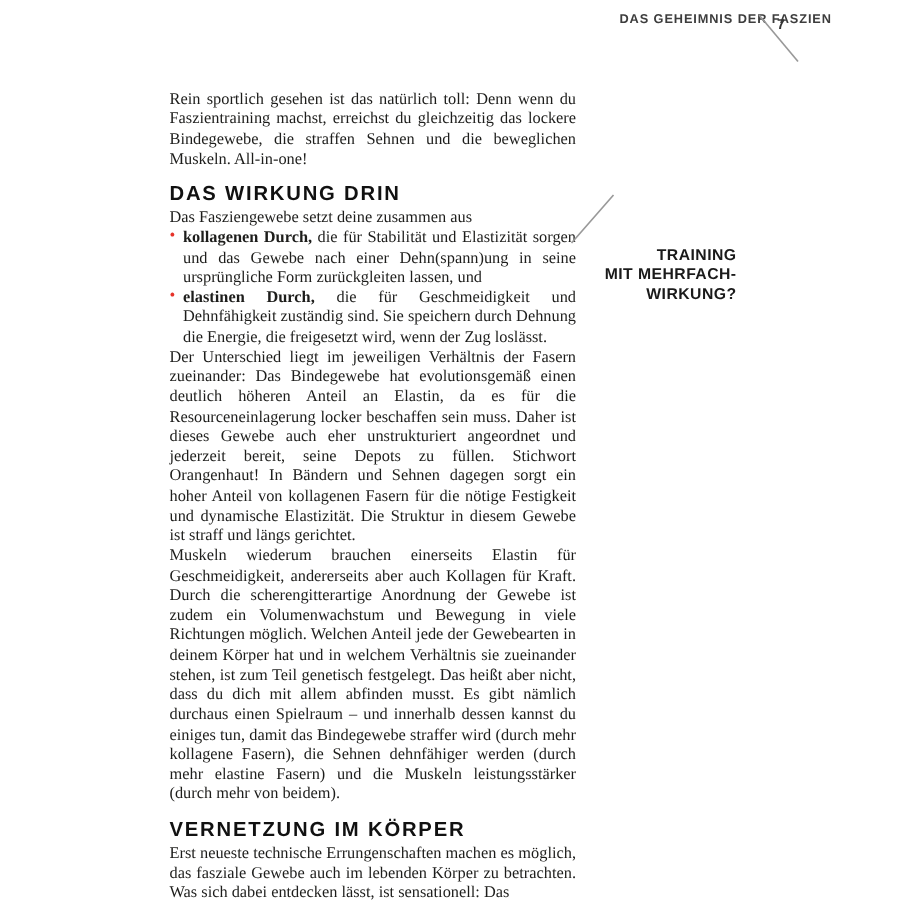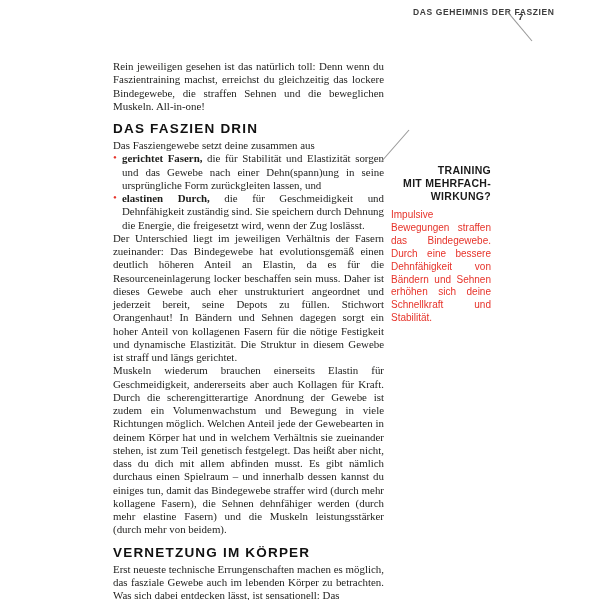--- a/index.html
+++ b/index.html
@@ -56,44 +56,43 @@
 
 <div class="page">
 
   <span class="running-head">DAS GEHEIMNIS DER FASZIEN</span>
   <svg class="header-slash" width="30" height="33" viewBox="0 0 30 33">
     <line x1="2" y1="1" x2="28" y2="32" stroke="#999999" stroke-width="1.1"></line>
   </svg>
   <span class="page-number">7</span>
 
   <main class="text-column">
-    <p>Rein jeweiligen gesehen ist das natürlich toll: Denn wenn du Faszientraining machst, erreichst du gleichzeitig das lockere Bindegewebe, die straffen Sehnen und die beweglichen Muskeln. All-in-one!</p>
+    <p>Rein sportlich gesehen ist das natürlich toll: Denn wenn du Faszientraining machst, erreichst du gleichzeitig das lockere Bindegewebe, die straffen Sehnen und die beweglichen Muskeln. All-in-one!</p>
 
-    <h2 class="section-heading">DAS FASZIEN DRIN</h2>
+    <h2 class="section-heading">DAS WIRKUNG DRIN</h2>
     <p>Das Fasziengewebe setzt deine zusammen aus</p>
 
     <ul class="fiber-list">
       <li>
-        <span class="bullet-dot">•</span><strong>gerichtet Fasern,</strong><span> die für Stabilität und Elastizität sorgen und das Gewebe nach einer Dehn(spann)ung in seine ursprüngliche Form zurückgleiten lassen, und</span>
+        <span class="bullet-dot">•</span><strong>kollagenen Durch,</strong><span> die für Stabilität und Elastizität sorgen und das Gewebe nach einer Dehn(spann)ung in seine ursprüngliche Form zurückgleiten lassen, und</span>
       </li>
       <li>
         <span class="bullet-dot">•</span><strong>elastinen Durch,</strong><span> die für Geschmeidigkeit und Dehnfähigkeit zuständig sind. Sie speichern durch Dehnung die Energie, die freigesetzt wird, wenn der Zug loslässt.</span>
       </li>
     </ul>
 
     <p>Der Unterschied liegt im jeweiligen Verhältnis der Fasern zueinander: Das Bindegewebe hat evolutionsgemäß einen deutlich höheren Anteil an Elastin, da es für die Resourceneinlagerung locker beschaffen sein muss. Daher ist dieses Gewebe auch eher unstrukturiert angeordnet und jederzeit bereit, seine Depots zu füllen. Stichwort Orangenhaut! In Bändern und Sehnen dagegen sorgt ein hoher Anteil von kollagenen Fasern für die nötige Festigkeit und dynamische Elastizität. Die Struktur in diesem Gewebe ist straff und längs gerichtet.</p>
     <p>Muskeln wiederum brauchen einerseits Elastin für Geschmeidigkeit, andererseits aber auch Kollagen für Kraft. Durch die scherengitterartige Anordnung der Gewebe ist zudem ein Volumenwachstum und Bewegung in viele Richtungen möglich. Welchen Anteil jede der Gewebearten in deinem Körper hat und in welchem Verhältnis sie zueinander stehen, ist zum Teil genetisch festgelegt. Das heißt aber nicht, dass du dich mit allem abfinden musst. Es gibt nämlich durchaus einen Spielraum – und innerhalb dessen kannst du einiges tun, damit das Bindegewebe straffer wird (durch mehr kollagene Fasern), die Sehnen dehnfähiger werden (durch mehr elastine Fasern) und die Muskeln leistungsstärker (durch mehr von beidem).</p>
 
     <h2 class="section-heading">VERNETZUNG IM KÖRPER</h2>
     <p>Erst neueste technische Errungenschaften machen es möglich, das fasziale Gewebe auch im lebenden Körper zu betrachten. Was sich dabei entdecken lässt, ist sensationell: Das</p>
   </main>
 
   <svg class="sidebar-slash" width="30" height="34" viewBox="0 0 30 34">
     <line x1="1" y1="33" x2="29" y2="1" stroke="#999999" stroke-width="1.1"></line>
   </svg>
   <aside class="sidebar">
     <h3 class="note-heading">TRAINING
 MIT MEHRFACH-
 WIRKUNG?</h3>
-    <p class="note-body">Impulsive Bewegungen straffen das Bindegewebe. Durch eine bessere Dehnfähigkeit von Bändern und Sehnen erhöhen sich deine Schnellkraft und Stabilität.</p>
   </aside>
 
 </div>
 
 </body></html>

